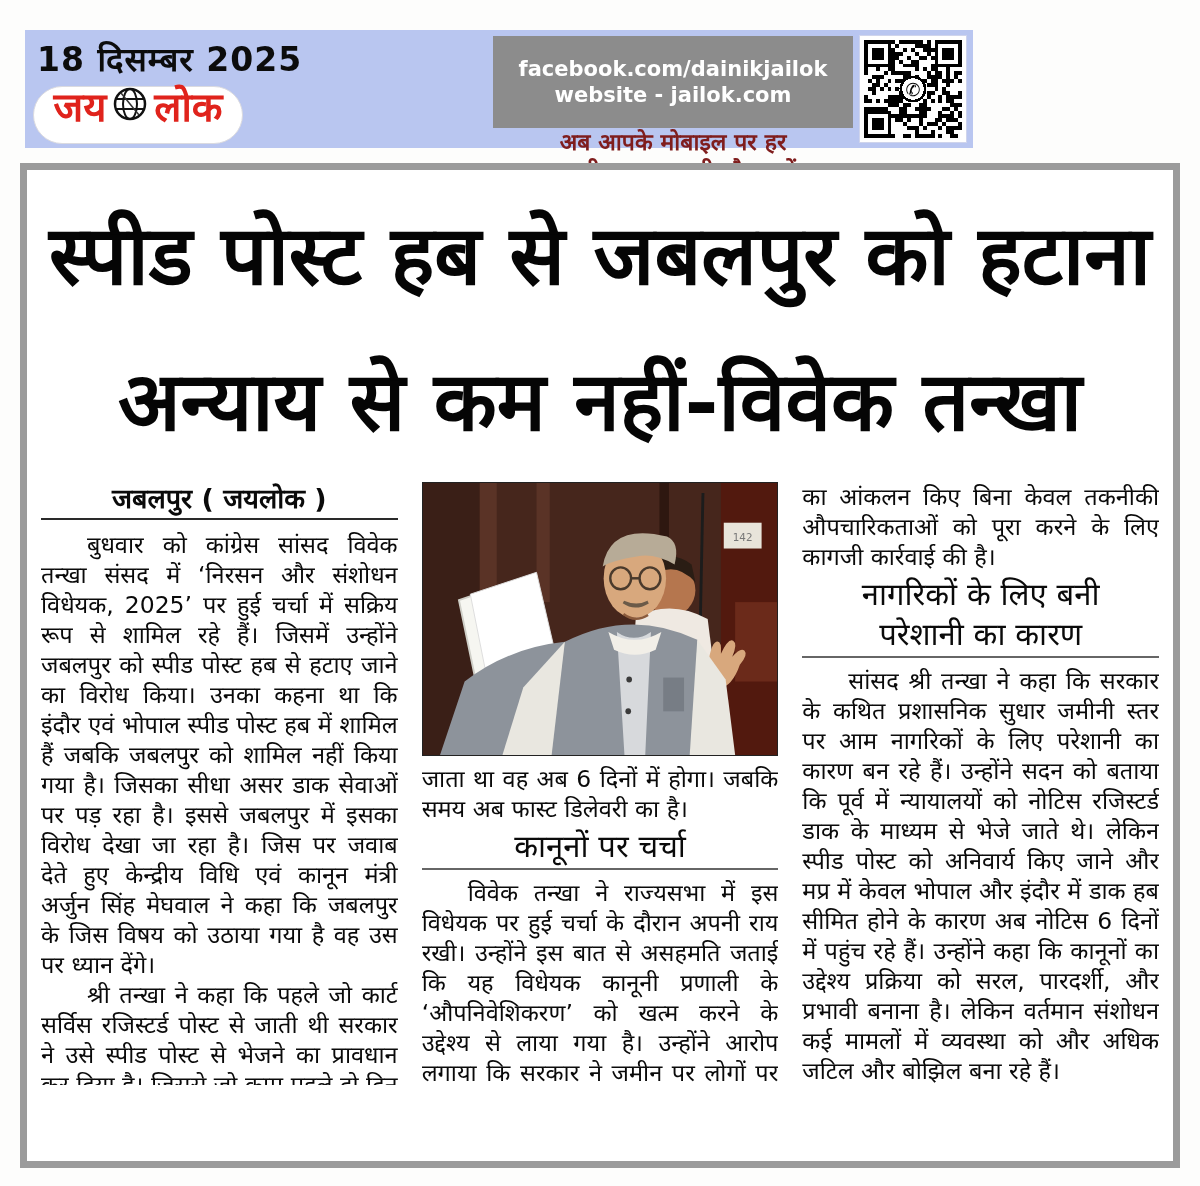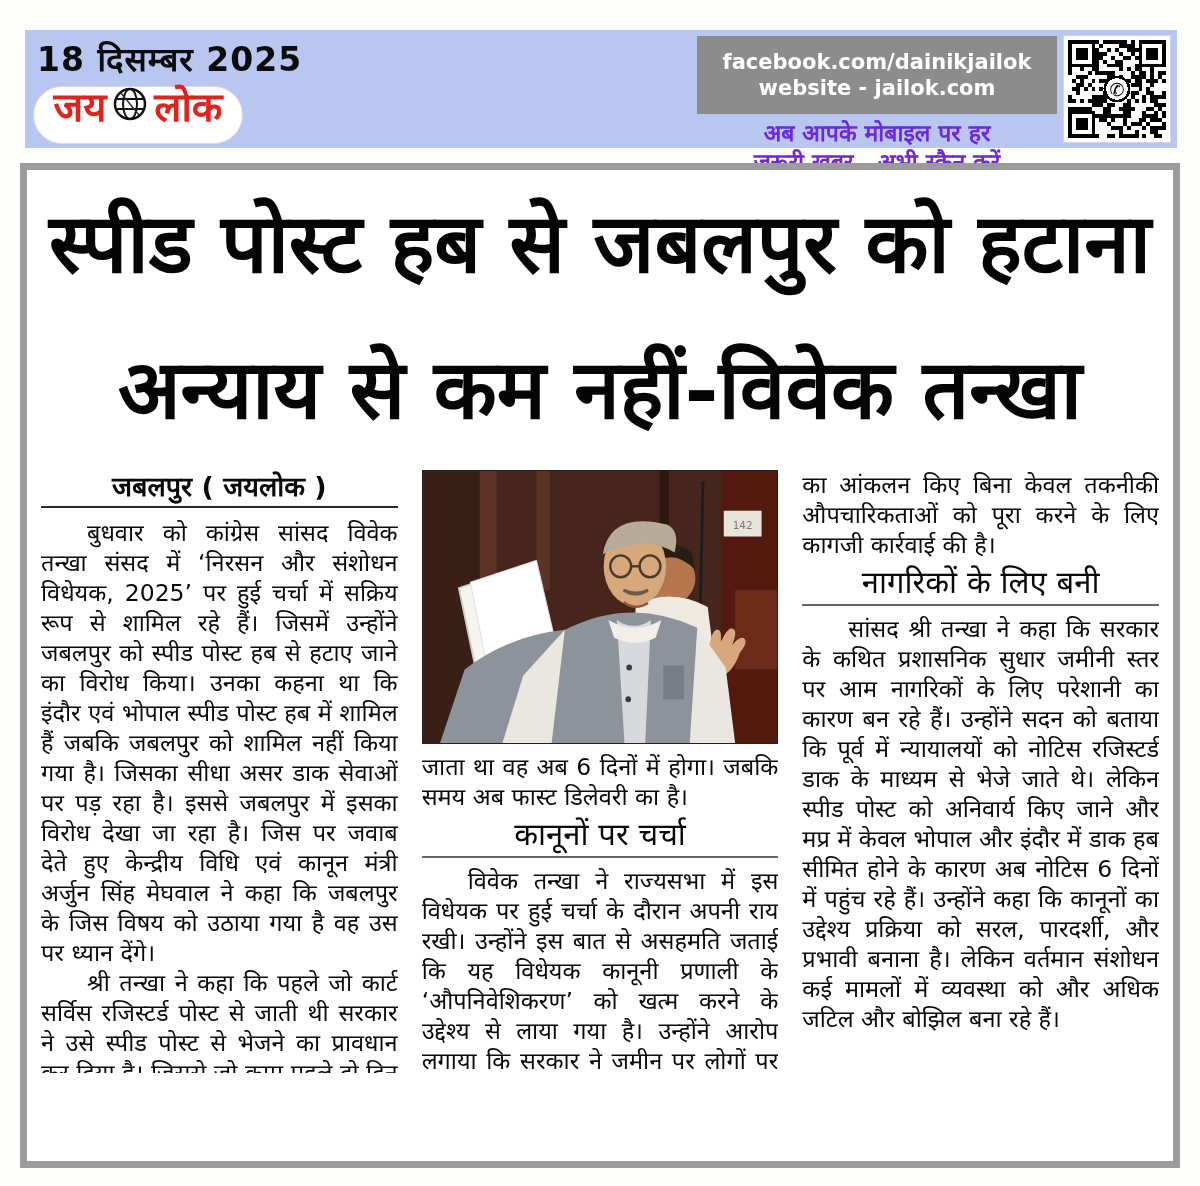--- a/index.html
+++ b/index.html
@@ -1,35 +1,35 @@
 <!DOCTYPE html>
 <html><head>
 <meta charset="utf-8">
 <style>
   html,body{margin:0;padding:0;background:#f4f4f2;}
   .page{position:relative;width:1200px;height:1186px;background:#fdfdfc;overflow:hidden;
         font-family:"DejaVu Sans", sans-serif;color:#111;}
 
   
-  .masthead{position:absolute;left:25px;top:30px;width:1152px;height:118px;background:#b9c6f0;}
+  .masthead{position:absolute;left:25px;top:30px;width:948px;height:118px;background:#b9c6f0;}
   .date{position:absolute;left:12px;top:6px;font-size:33px;font-weight:bold;color:#0c0c0c;letter-spacing:1px;}
   .logo-pill{position:absolute;left:8px;top:56px;width:208px;height:56px;background:#fff;border:1px solid #dadae0;
              border-radius:30px;display:flex;align-items:flex-start;justify-content:center;gap:7px;}
   .logo-word{font-size:40px;font-weight:bold;color:#e0231c;line-height:1;}
   .globe{width:34px;height:34px;flex:0 0 auto;}
 
   .mast-right{position:absolute;right:120px;top:6px;width:360px;text-align:center;}
-  .social-box{background:#8c8c8c;color:#fff;font-size:21px;font-weight:bold;line-height:26px;padding:13px 10px;}
-  .promo{font-size:23px;font-weight:bold;color:#6d28d9;line-height:29px;margin-top:5px;}
+  .social-box{background:#8c8c8c;color:#fff;font-size:21px;font-weight:bold;line-height:26px;padding:20px 10px;}
+  .promo{font-size:23px;font-weight:bold;color:#7f1d1d;line-height:29px;}
   .qr-box{position:absolute;right:6px;top:5px;width:106px;height:106px;background:#fff;border:1px solid #cfd4ec;
           display:flex;align-items:center;justify-content:center;}
 
   
   .frame{position:absolute;left:20px;top:163px;width:1146px;height:991px;border:7px solid #9b9b9b;background:#fff;}
-  .headline{padding-top:0;text-align:center;font-weight:bold;color:#050505;
+  .headline{padding-top:12px;text-align:center;font-weight:bold;color:#050505;
             font-size:82px;line-height:146px;white-space:nowrap;overflow:hidden;
             font-family:"DejaVu Serif","DejaVu Sans",serif;}
   .band{margin:4px 10px 6px;height:62px;background:#000;color:#fff;text-align:center;
         font-size:39px;font-weight:bold;line-height:62px;white-space:nowrap;overflow:hidden;}
 
   .columns{display:flex;gap:24px;margin:8px 14px 0;height:603px;overflow:hidden;}
   .col{flex:1 1 0;overflow:hidden;font-size:23.5px;line-height:30px;text-align:justify;color:#0a0a0a;}
   .col p{margin:0;}
   .indent{text-indent:46px;}
 
@@ -369,20 +369,21 @@
         <p>जाता था वह अब 6 दिनों में होगा। जबकि समय अब फास्ट डिलेवरी का है।</p>
         <div class="subhead">कानूनों पर चर्चा</div>
         <div class="subrule"></div>
         <p class="indent">विवेक तन्खा ने राज्यसभा में इस विधेयक पर हुई चर्चा के दौरान अपनी राय रखी। उन्होंने इस बात से असहमति जताई कि यह विधेयक कानूनी प्रणाली के ‘औपनिवेशिकरण’ को खत्म करने के उद्देश्य से लाया गया है। उन्होंने आरोप लगाया कि सरकार ने जमीन पर लोगों पर बिल के प्रभाव</p>
       </div>
 
       <div class="col">
         <p>का आंकलन किए बिना केवल तकनीकी औपचारिकताओं को पूरा करने के लिए कागजी कार्रवाई की है।</p>
         <div class="subhead">
           <div>नागरिकों के लिए बनी</div>
+          <div>परेशानी का कारण</div>
         </div>
         <div class="subrule"></div>
         <p class="indent">सांसद श्री तन्खा ने कहा कि सरकार के कथित प्रशासनिक सुधार जमीनी स्तर पर आम नागरिकों के लिए परेशानी का कारण बन रहे हैं। उन्होंने सदन को बताया कि पूर्व में न्यायालयों को नोटिस रजिस्टर्ड डाक के माध्यम से भेजे जाते थे। लेकिन स्पीड पोस्ट को अनिवार्य किए जाने और मप्र में केवल भोपाल और इंदौर में डाक हब सीमित होने के कारण अब नोटिस 6 दिनों में पहुंच रहे हैं। उन्होंने कहा कि कानूनों का उद्देश्य प्रक्रिया को सरल, पारदर्शी, और प्रभावी बनाना है। लेकिन वर्तमान संशोधन कई मामलों में व्यवस्था को और अधिक जटिल और बोझिल बना रहे हैं।</p>
       </div>
 
     </div>
   </div>
 </div>
 
 </body></html>

